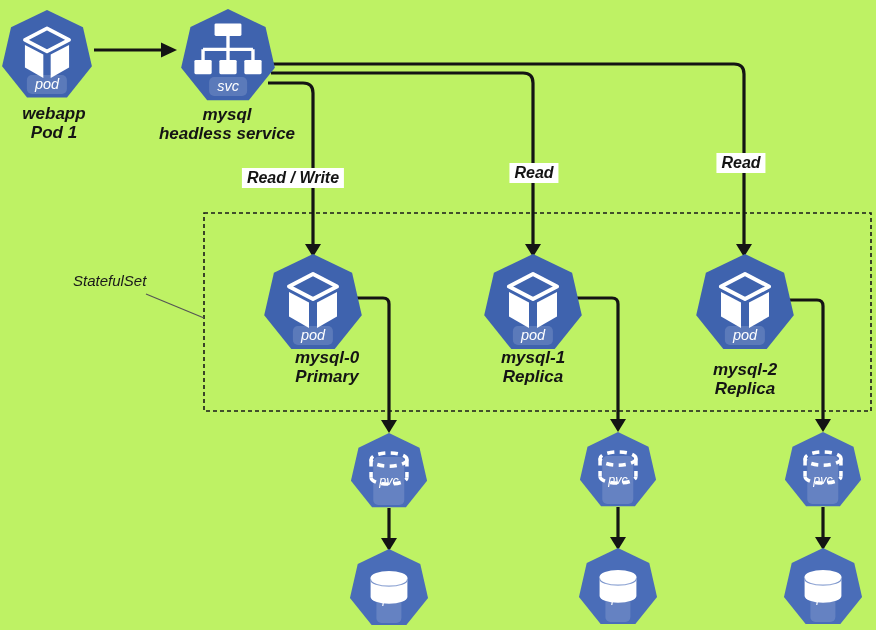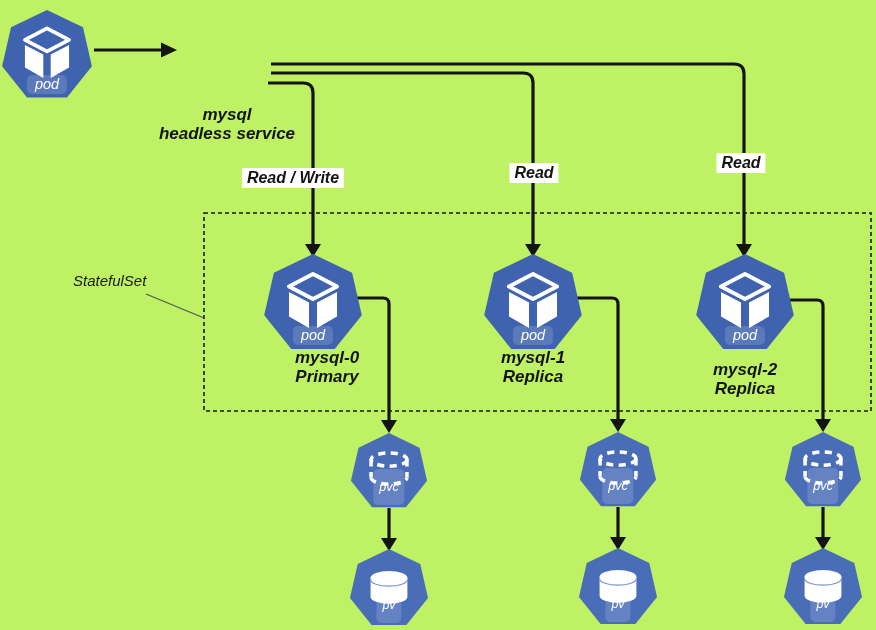--- a/index.html
+++ b/index.html
@@ -15,21 +15,21 @@
   }
   .hepta.node{background:#3f63ae;}
   .hepta.storage{background:#4a6db8;}
   .hepta svg.icon{position:absolute;left:0;top:0;width:100%;height:100%;}
   .badge{
     position:absolute;left:50%;transform:translateX(-50%);
     color:#ffffff;background:rgba(255,255,255,0.15);
     border-radius:5px;padding:0 8px;line-height:19px;white-space:nowrap;
   }
   .badge.big{bottom:9%;font-size:14.5px;}
-  .badge.small{bottom:8%;font-size:12.5px;padding:10px 6px;line-height:16px;}
+  .badge.small{bottom:8%;font-size:12.5px;padding:16px 6px;line-height:16px;}
   .node-label{
     position:absolute;z-index:3;transform:translateX(-50%);
     text-align:center;color:#141414;font-weight:700;
     font-size:17px;line-height:19px;white-space:nowrap;
   }
   .edge-label{
     position:absolute;z-index:3;transform:translate(-50%,-50%);
     background:#ffffff;color:#141414;font-weight:700;
     font-size:16px;padding:1px 5px;white-space:nowrap;
   }
@@ -83,21 +83,35 @@
   </svg>
 
   <div class="hepta node" style="left:1px;top:10px;width:92px;height:92px;">
     <svg class="icon" viewBox="0 0 100 100">
       <path d="M50,20 L74,32.5 L50,45 L26,32.5 Z" fill="none" stroke="#ffffff" stroke-width="4" stroke-linejoin="round"></path>
       <path d="M26,38 L46,48.5 L46,74 L26,62.5 Z" fill="#ffffff"></path>
       <path d="M74,38 L54,48.5 L54,74 L74,62.5 Z" fill="#ffffff"></path>
     </svg>
     <div class="badge big">pod</div>
   </div>
-
+  <div class="node-label" style="left:54px;top:104px;">
+    <div>webapp</div>
+    <div>Pod 1</div>
+  </div>
+
+  <div class="hepta node" style="left:180px;top:9px;width:96px;height:96px;">
+    <svg class="icon" viewBox="0 0 100 100">
+      <rect x="36" y="15" width="28" height="13" rx="1.5" fill="#ffffff"></rect>
+      <path d="M50,28 V42 M24,42 H76 M24,42 V53 M50,42 V53 M76,42 V53" stroke="#ffffff" stroke-width="3.5" fill="none"></path>
+      <rect x="15" y="53" width="18" height="15" rx="1.5" fill="#ffffff"></rect>
+      <rect x="41" y="53" width="18" height="15" rx="1.5" fill="#ffffff"></rect>
+      <rect x="67" y="53" width="18" height="15" rx="1.5" fill="#ffffff"></rect>
+    </svg>
+    <div class="badge big">svc</div>
+  </div>
   <div class="node-label" style="left:227px;top:105px;">
     <div>mysql</div>
     <div>headless service</div>
   </div>
 
   <div class="edge-label" style="left:293px;top:178px;">Read / Write</div>
   <div class="edge-label" style="left:534px;top:173px;">Read</div>
   <div class="edge-label" style="left:741px;top:163px;">Read</div>
 
   <div class="group-label" style="left:73px;top:272px;">StatefulSet</div>

